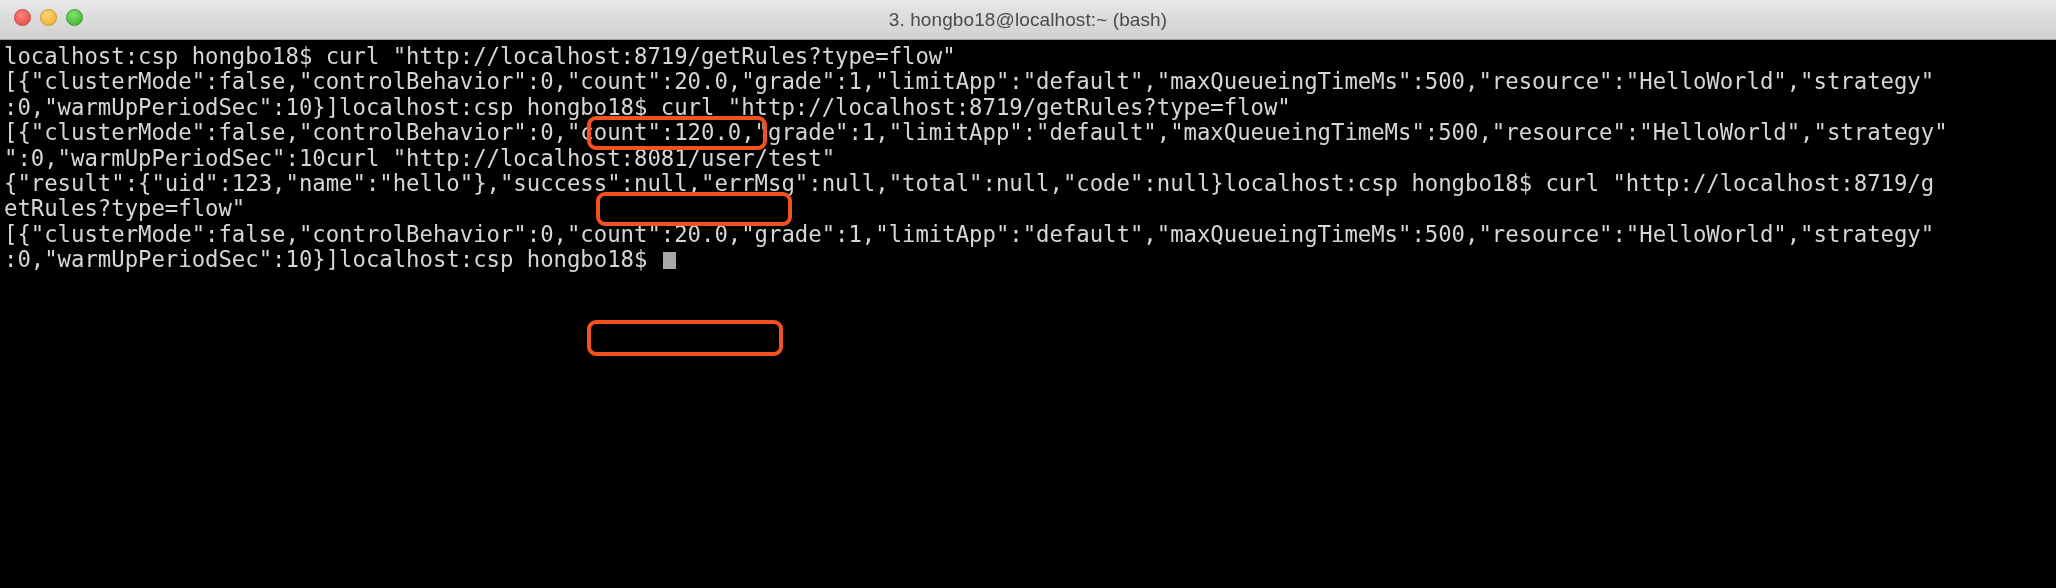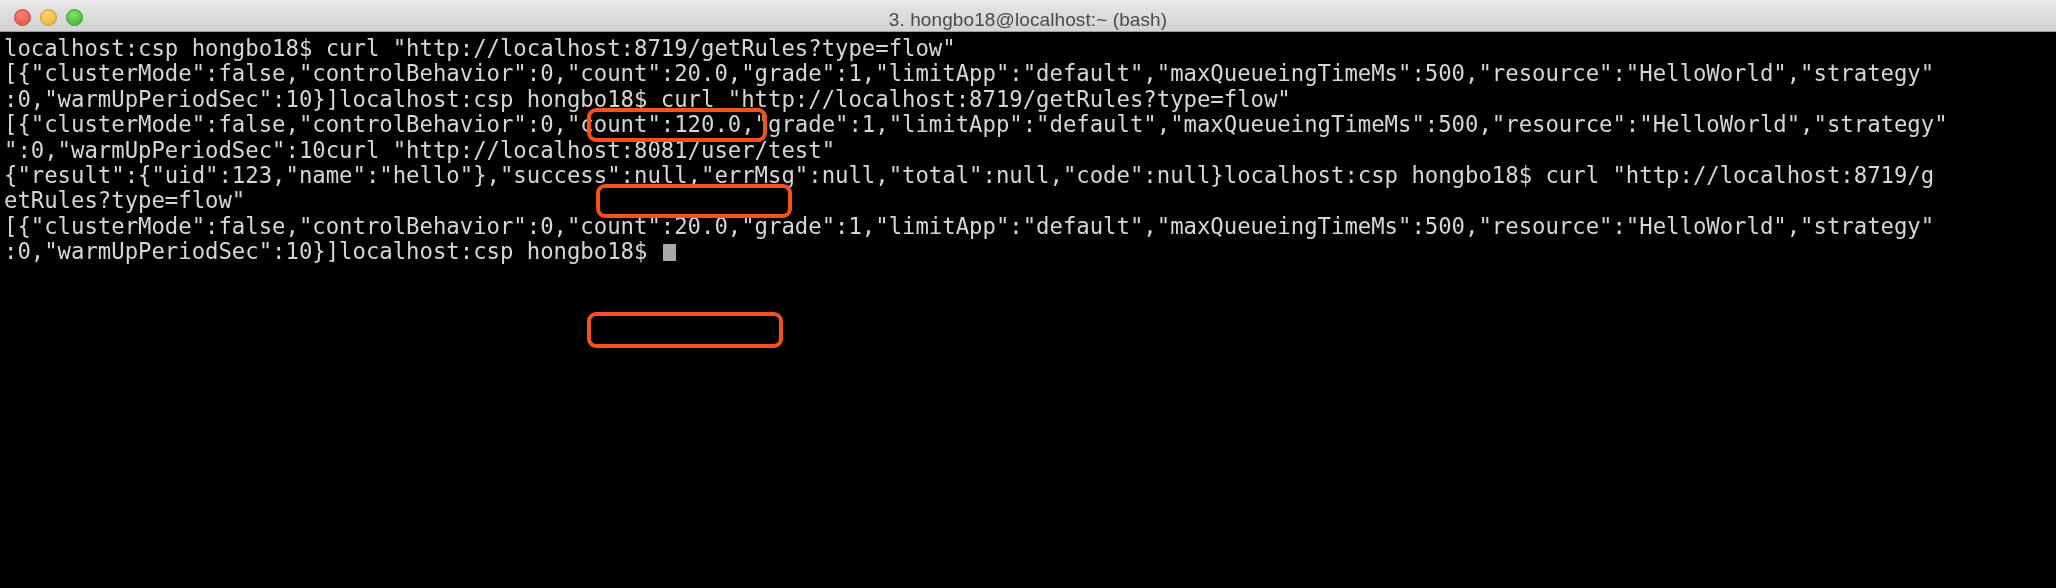--- a/index.html
+++ b/index.html
@@ -19,27 +19,27 @@
     position: relative;
     width: 2056px;
     height: 588px;
     background: #000000;
     overflow: hidden;
   }
 
   
   .titlebar {
     position: relative;
-    height: 32px;
+    height: 40px;
     width: 100%;
     background: linear-gradient(to bottom, #e8e8e8 0%, #dcdcdc 45%, #d2d2d2 100%);
     border-bottom: 1px solid #9d9d9d;
     box-sizing: border-box;
     display: flex;
-    align-items: flex-end;
+    align-items: center;
   }
   .traffic-lights {
     position: absolute;
     left: 14px;
     top: 0;
     height: 34px;
     display: flex;
     align-items: center;
     gap: 9px;
   }

